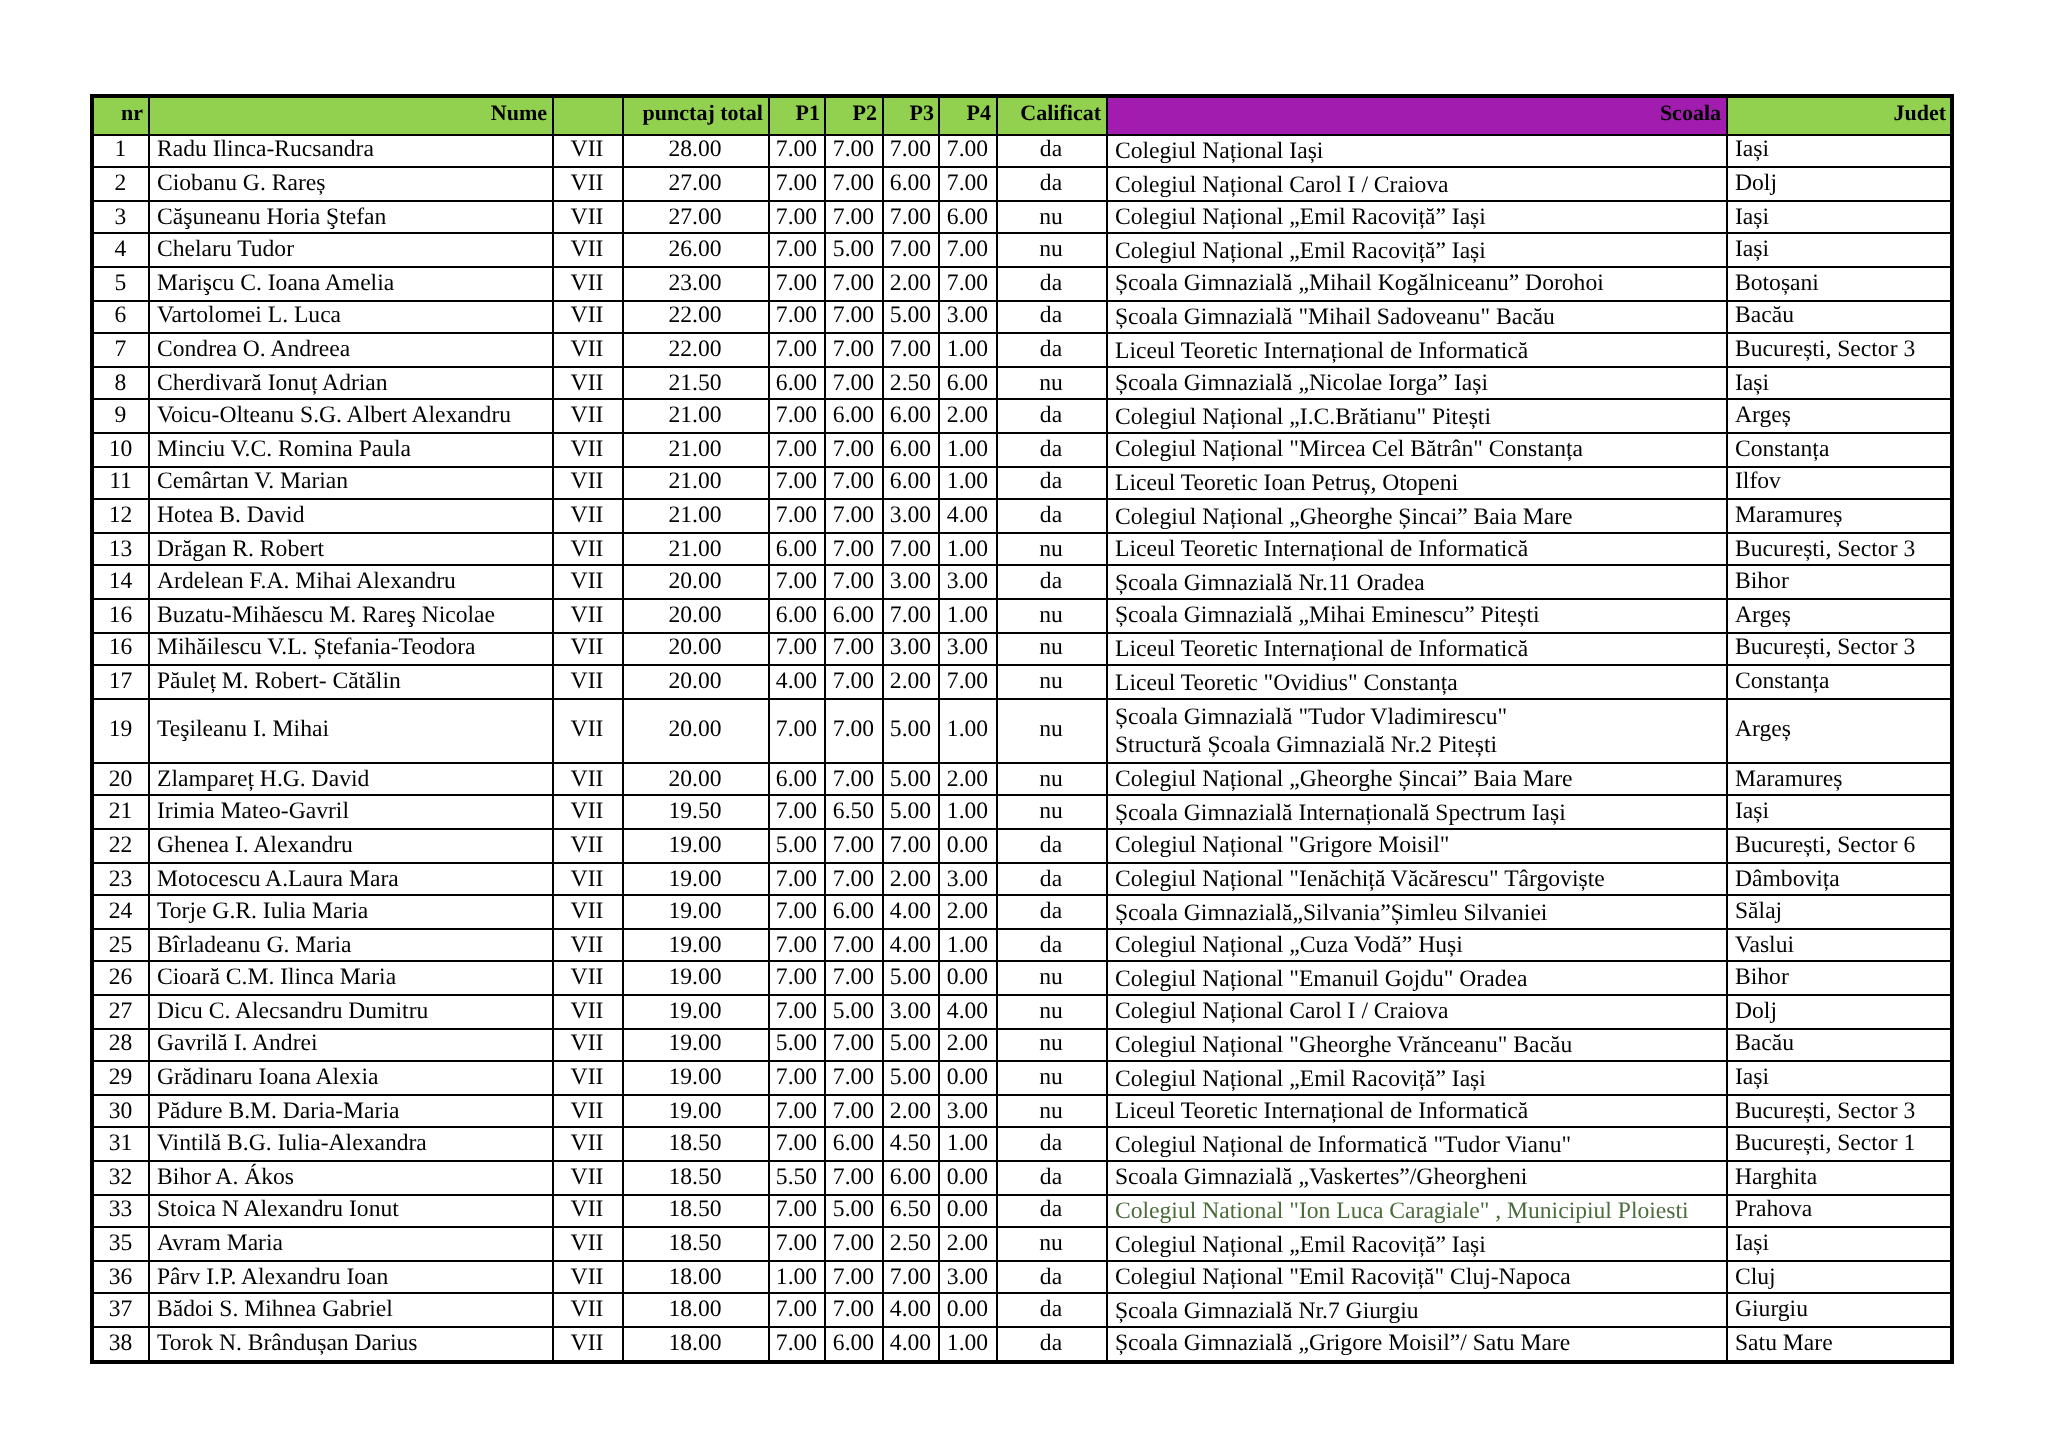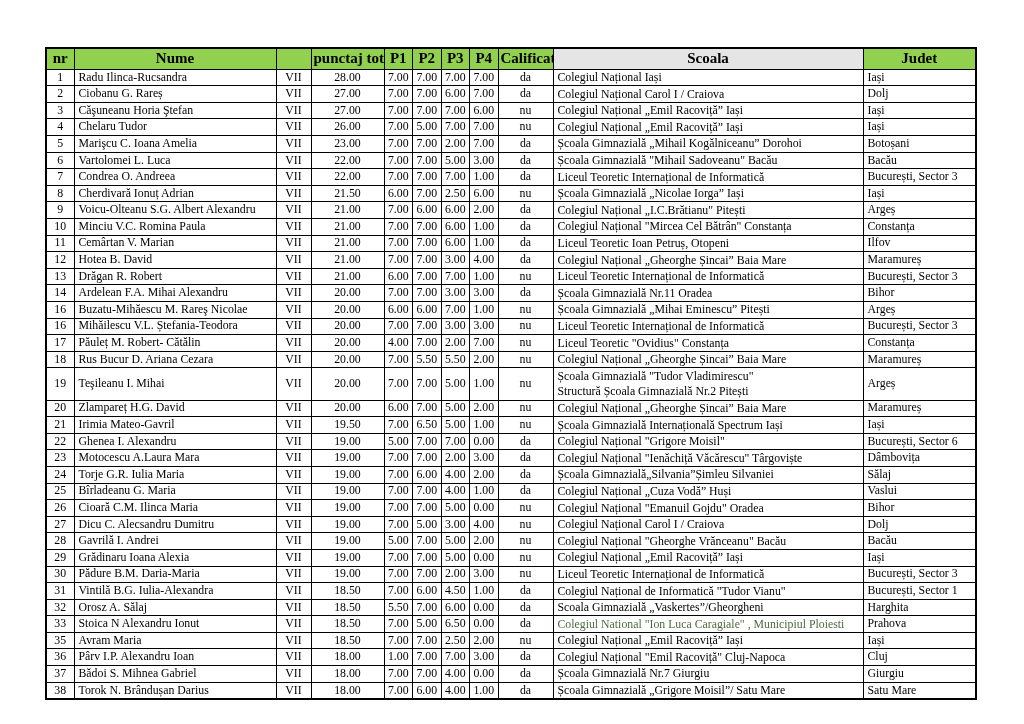--- a/index.html
+++ b/index.html
@@ -20,22 +20,22 @@
     padding:0 3px;
     overflow:hidden;
     white-space:nowrap;
     height:15.6px;
     line-height:1.18;
     vertical-align:middle;
   }
   table{border:2px solid #000;}
   thead th{
     font-weight:bold;
-    text-align:center;
-    font-size:15px;
+    text-align:right;
+    font-size:11px;
     padding:1px 2px;
   }
   td.c{text-align:center;}
   td.l{text-align:left;padding-left:4px;}
   tr.tall td{height:31.2px;}
   td.school{white-space:pre-line;line-height:1.25;}
 </style>
 </head>
 <body>
 
@@ -58,21 +58,21 @@
       <tr id="header-row">
           <th style="background: rgb(146, 208, 80);">nr</th>
           <th style="background: rgb(146, 208, 80);">Nume</th>
           <th style="background: rgb(146, 208, 80); padding-left: 40px;">clasa</th>
           <th style="background: rgb(146, 208, 80);">punctaj total</th>
           <th style="background: rgb(146, 208, 80);">P1</th>
           <th style="background: rgb(146, 208, 80); margin-left: 42px;">P2</th>
           <th style="background: rgb(146, 208, 80);">P3</th>
           <th style="background: rgb(146, 208, 80);">P4</th>
           <th style="background: rgb(146, 208, 80);">Calificat</th>
-          <th style="background: #e5e5e5;">Scoala</th>
+          <th style="background: #a21caf;">Scoala</th>
           <th style="background: rgb(146, 208, 80);">Judet</th>
         </tr>
     </thead>
     <tbody id="table-body">
         <tr>
           <td class="c">1</td>
           <td class="l">Radu Ilinca-Rucsandra</td>
           <td class="c">VII</td>
           <td class="c">28.00</td>
           <td class="c">7.00</td>
@@ -283,33 +283,20 @@
           <td class="l">Păuleț M. Robert- Cătălin</td>
           <td class="c">VII</td>
           <td class="c">20.00</td>
           <td class="c">4.00</td>
           <td class="c">7.00</td>
           <td class="c">2.00</td>
           <td class="c">7.00</td>
           <td class="c">nu</td>
           <td class="l school">Liceul Teoretic "Ovidius" Constanța</td>
           <td class="l">Constanța</td>
-        </tr>
-        <tr>
-          <td class="c">18</td>
-          <td class="l">Rus Bucur D. Ariana Cezara</td>
-          <td class="c">VII</td>
-          <td class="c">20.00</td>
-          <td class="c">7.00</td>
-          <td class="c">5.50</td>
-          <td class="c">5.50</td>
-          <td class="c">2.00</td>
-          <td class="c">nu</td>
-          <td class="l school">Colegiul Național „Gheorghe Șincai” Baia Mare</td>
-          <td class="l">Maramureș</td>
         </tr>
         <tr class="tall">
           <td class="c">19</td>
           <td class="l">Teşileanu I. Mihai</td>
           <td class="c">VII</td>
           <td class="c">20.00</td>
           <td class="c">7.00</td>
           <td class="c">7.00</td>
           <td class="c">5.00</td>
           <td class="c">1.00</td>
@@ -469,21 +456,21 @@
           <td class="c">7.00</td>
           <td class="c">6.00</td>
           <td class="c">4.50</td>
           <td class="c">1.00</td>
           <td class="c">da</td>
           <td class="l school">Colegiul Național de Informatică "Tudor Vianu"</td>
           <td class="l">București, Sector 1</td>
         </tr>
         <tr>
           <td class="c">32</td>
-          <td class="l">Orosz A. Sălaj</td>
+          <td class="l">Bihor A. Ákos</td>
           <td class="c">VII</td>
           <td class="c">18.50</td>
           <td class="c">5.50</td>
           <td class="c">7.00</td>
           <td class="c">6.00</td>
           <td class="c">0.00</td>
           <td class="c">da</td>
           <td class="l school">Scoala Gimnazială „Vaskertes”/Gheorgheni</td>
           <td class="l">Harghita</td>
         </tr>

